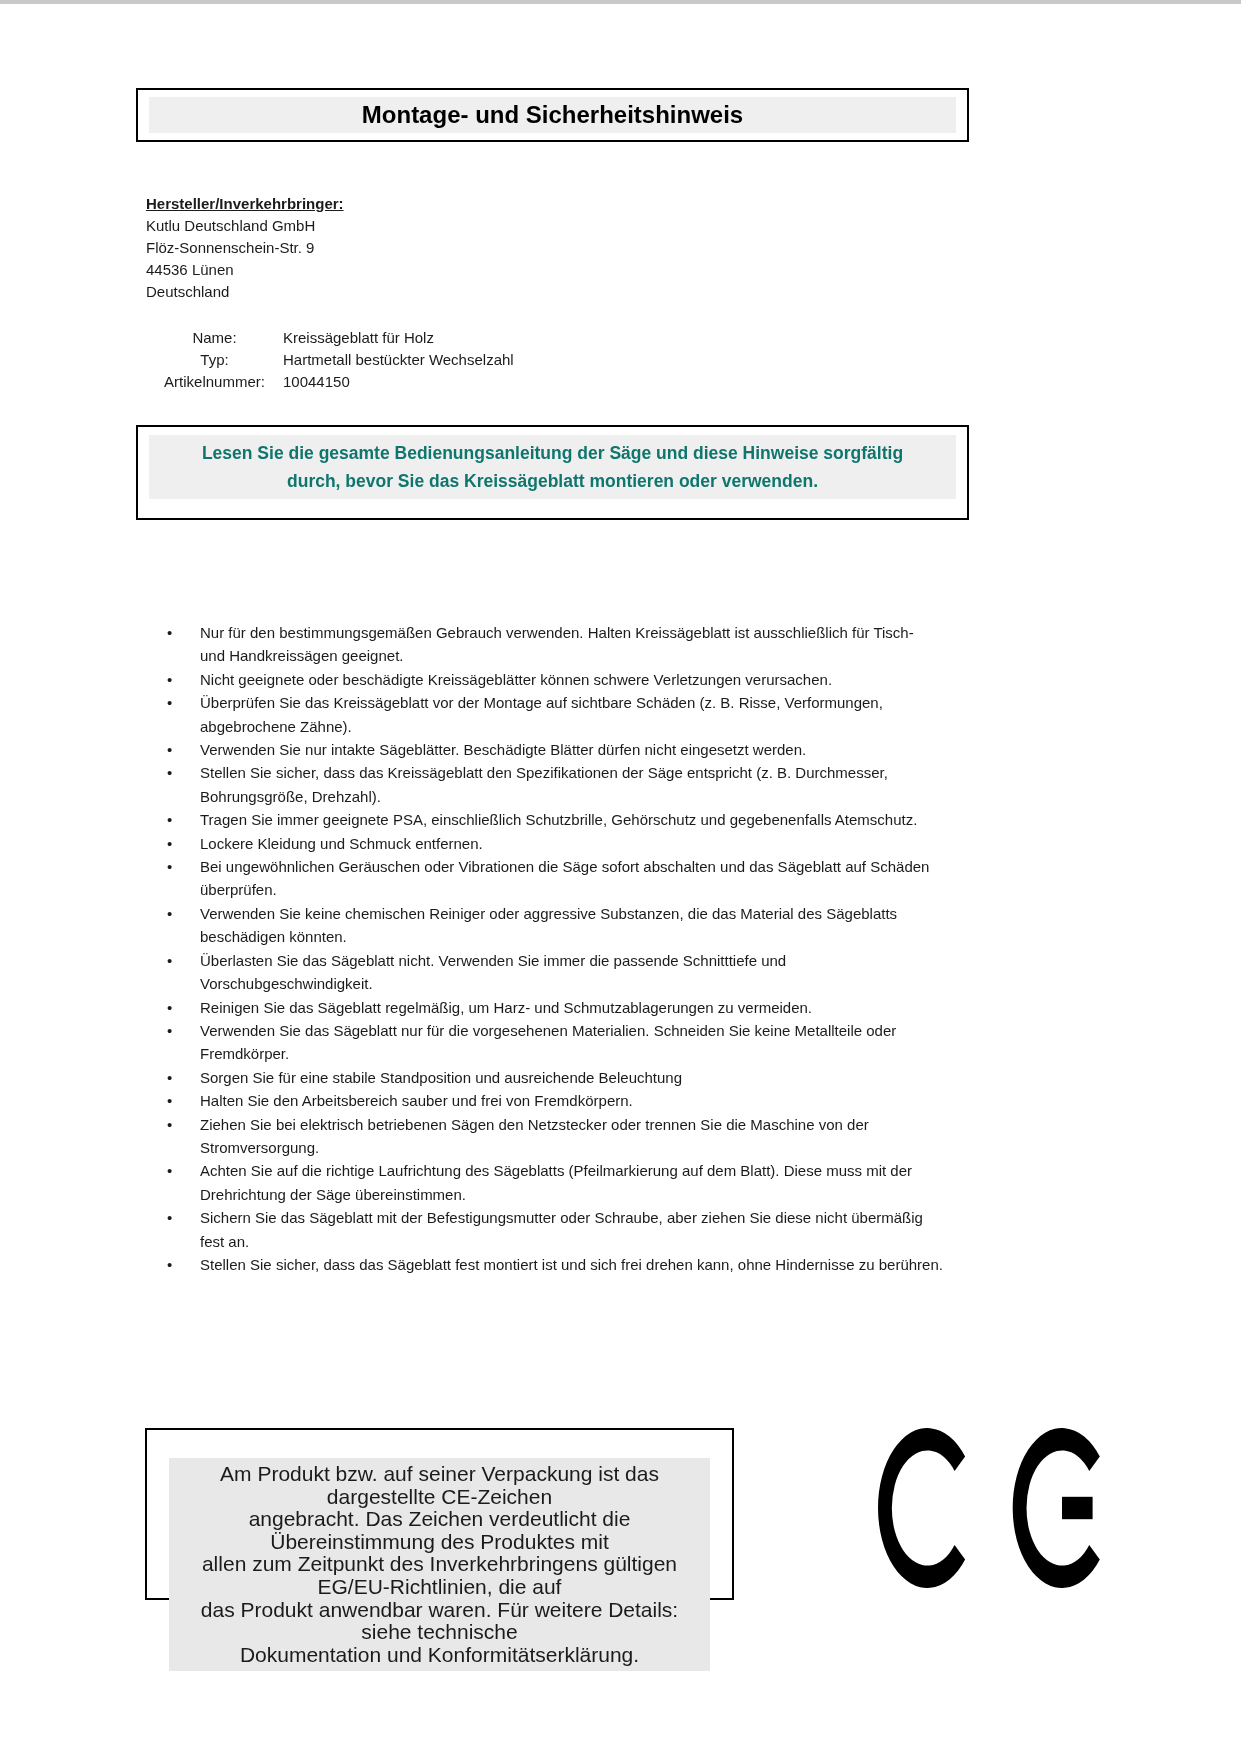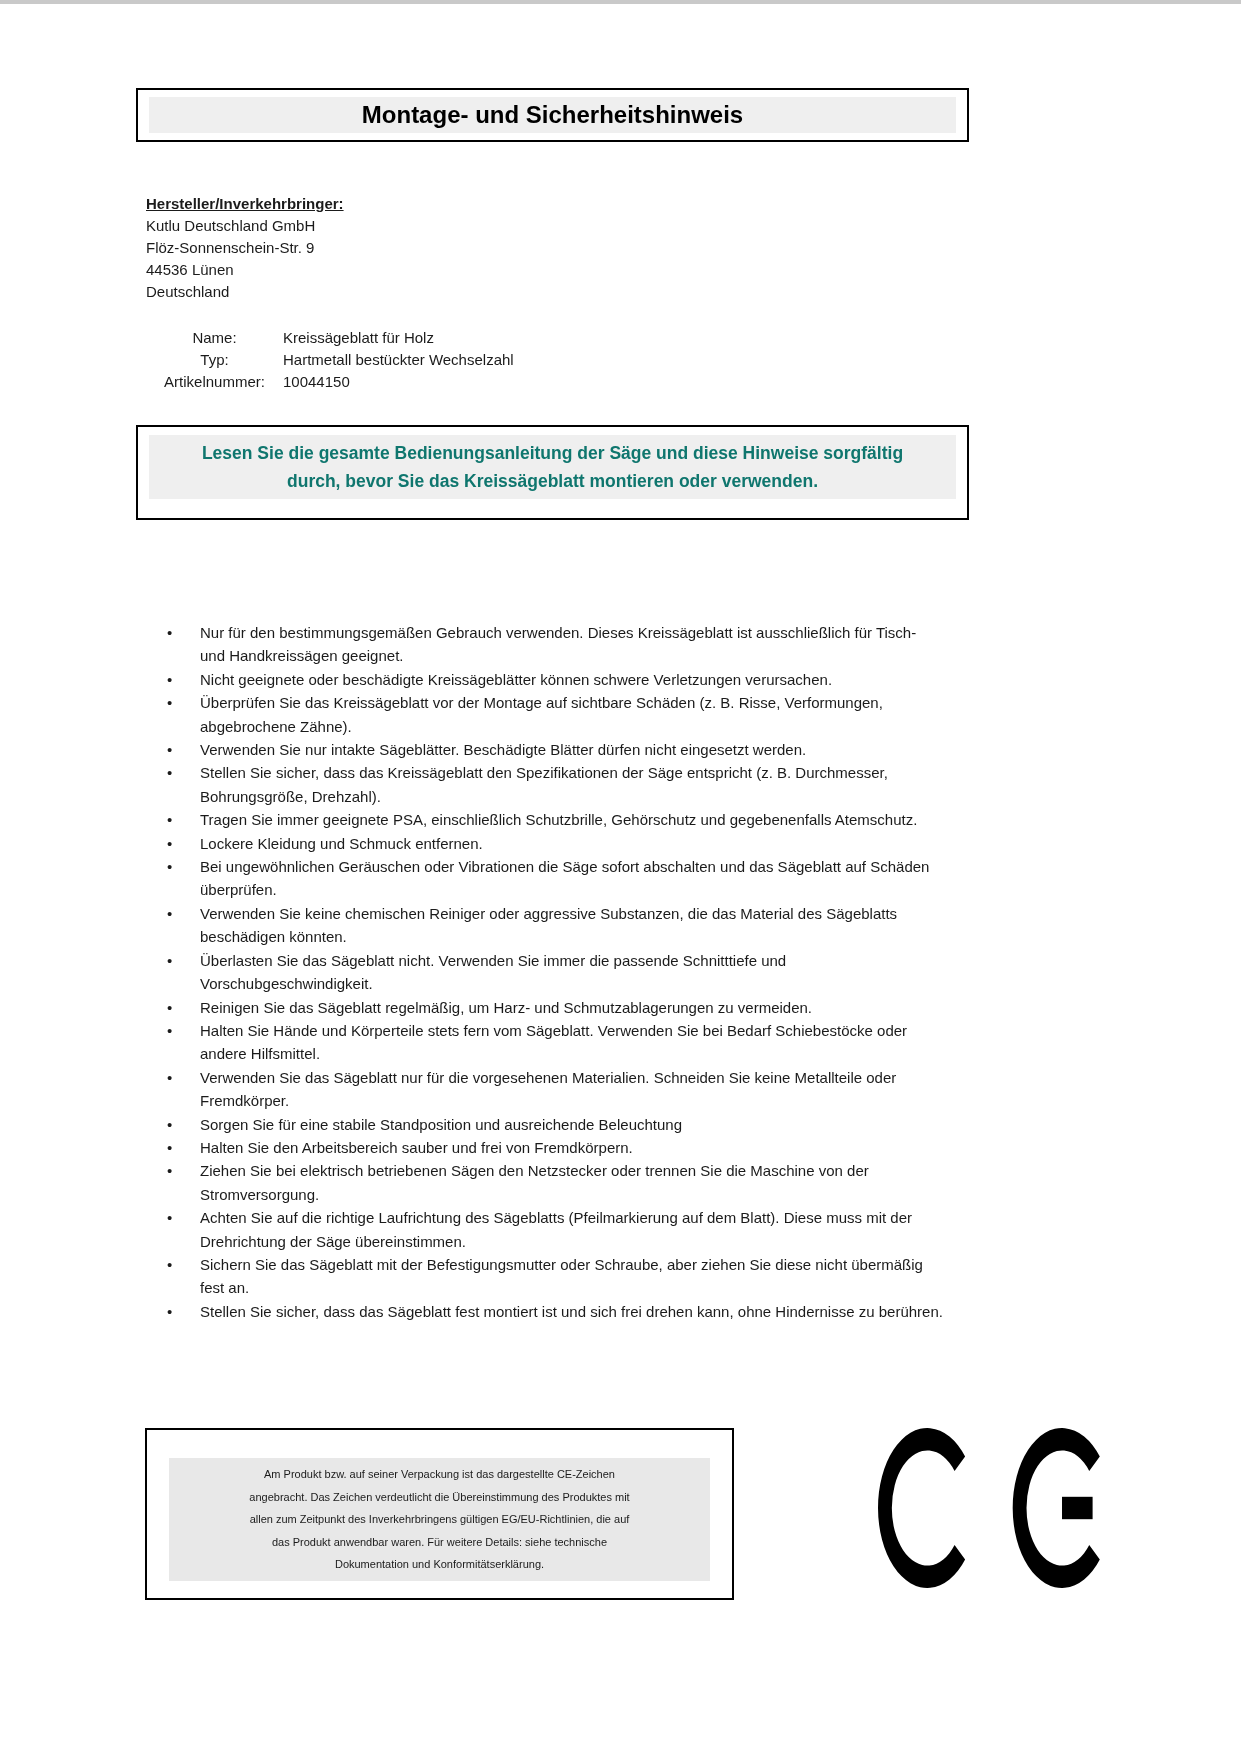--- a/index.html
+++ b/index.html
@@ -43,21 +43,21 @@
   }
   .safety-list li { position:relative; padding-left:54px; white-space:pre-line; }
   .safety-list li::before { content:"\2022"; position:absolute; left:21px; top:0; }
 
   .ce-box {
     position:absolute; left:145px; top:1428px; width:585px; height:168px;
     border:2px solid #000; background:#fff;
   }
   .ce-text {
     margin:28px 22px 1px; background:#e8e8e8; padding:5px 16px;
-    font-size:11px; line-height:22.6px; text-align:center; white-space:pre-line;
+    font-size:21px; line-height:22.6px; text-align:center; white-space:pre-line;
   }
 
   .ce-logo { position:absolute; left:878px; top:1428px; width:222px; height:160px; }
   .ce-logo path, .ce-logo rect { fill:#000; }
 </style>
 </head>
 <body>
 
 <div class="page">
 
@@ -91,39 +91,37 @@
         <span class="pvalue">10044150</span>
       </div>
     </section>
 
   <div class="warning-box">
     <div class="warning-bar">Lesen Sie die gesamte Bedienungsanleitung der Säge und diese Hinweise sorgfältig
 durch, bevor Sie das Kreissägeblatt montieren oder verwenden.</div>
   </div>
 
   <ul class="safety-list">
-      <li>Nur für den bestimmungsgemäßen Gebrauch verwenden. Dieses Kreissägeblatt ist ausschließlich für Tisch-
+      <li>Nur für den bestimmungsgemäßen Gebrauch verwenden. Halten Kreissägeblatt ist ausschließlich für Tisch-
 und Handkreissägen geeignet.</li>
       <li>Nicht geeignete oder beschädigte Kreissägeblätter können schwere Verletzungen verursachen.</li>
       <li>Überprüfen Sie das Kreissägeblatt vor der Montage auf sichtbare Schäden (z. B. Risse, Verformungen,
 abgebrochene Zähne).</li>
       <li>Verwenden Sie nur intakte Sägeblätter. Beschädigte Blätter dürfen nicht eingesetzt werden.</li>
       <li>Stellen Sie sicher, dass das Kreissägeblatt den Spezifikationen der Säge entspricht (z. B. Durchmesser,
 Bohrungsgröße, Drehzahl).</li>
       <li>Tragen Sie immer geeignete PSA, einschließlich Schutzbrille, Gehörschutz und gegebenenfalls Atemschutz.</li>
       <li>Lockere Kleidung und Schmuck entfernen.</li>
       <li>Bei ungewöhnlichen Geräuschen oder Vibrationen die Säge sofort abschalten und das Sägeblatt auf Schäden
 überprüfen.</li>
       <li>Verwenden Sie keine chemischen Reiniger oder aggressive Substanzen, die das Material des Sägeblatts
 beschädigen könnten.</li>
       <li>Überlasten Sie das Sägeblatt nicht. Verwenden Sie immer die passende Schnitttiefe und
 Vorschubgeschwindigkeit.</li>
       <li>Reinigen Sie das Sägeblatt regelmäßig, um Harz- und Schmutzablagerungen zu vermeiden.</li>
-      <li>Halten Sie Hände und Körperteile stets fern vom Sägeblatt. Verwenden Sie bei Bedarf Schiebestöcke oder
-andere Hilfsmittel.</li>
       <li>Verwenden Sie das Sägeblatt nur für die vorgesehenen Materialien. Schneiden Sie keine Metallteile oder
 Fremdkörper.</li>
       <li>Sorgen Sie für eine stabile Standposition und ausreichende Beleuchtung</li>
       <li>Halten Sie den Arbeitsbereich sauber und frei von Fremdkörpern.</li>
       <li>Ziehen Sie bei elektrisch betriebenen Sägen den Netzstecker oder trennen Sie die Maschine von der
 Stromversorgung.</li>
       <li>Achten Sie auf die richtige Laufrichtung des Sägeblatts (Pfeilmarkierung auf dem Blatt). Diese muss mit der
 Drehrichtung der Säge übereinstimmen.</li>
       <li>Sichern Sie das Sägeblatt mit der Befestigungsmutter oder Schraube, aber ziehen Sie diese nicht übermäßig
 fest an.</li>

